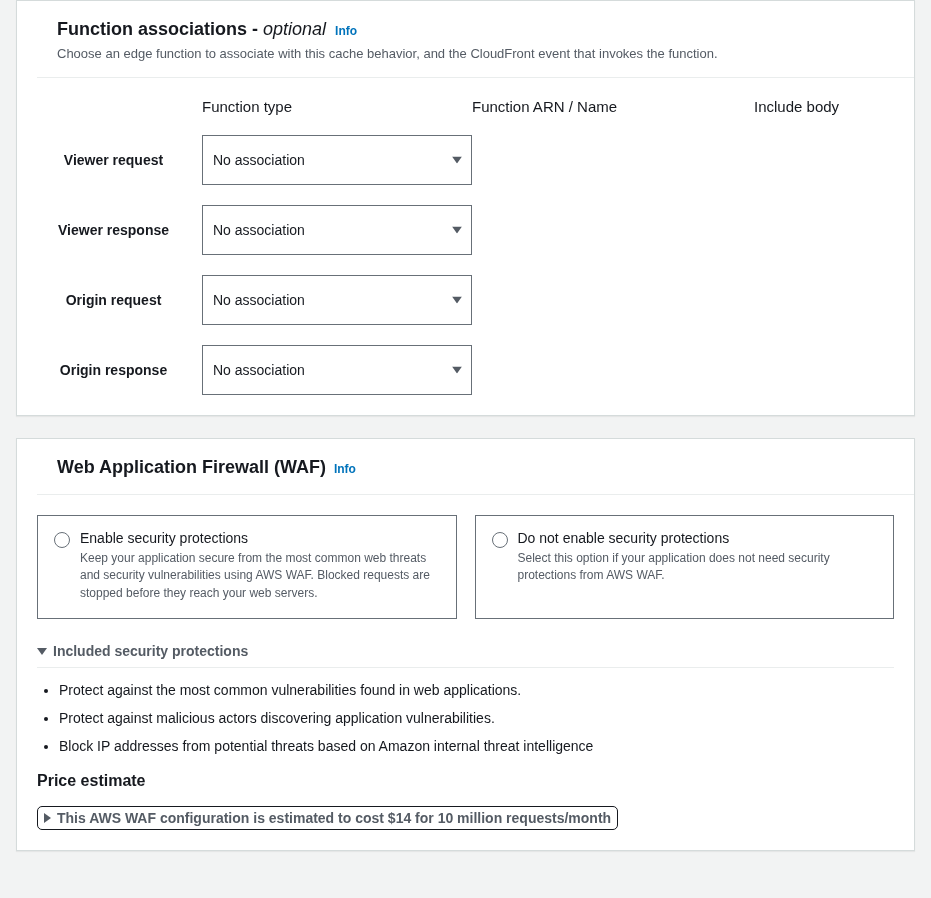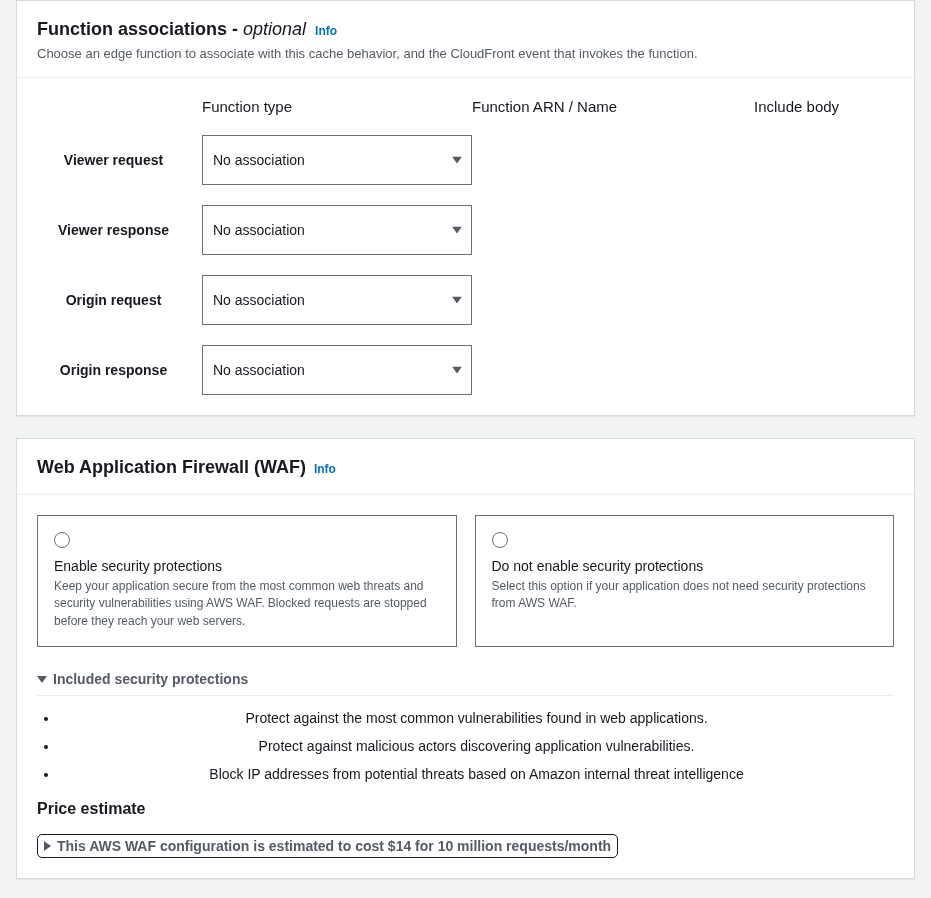--- a/index.html
+++ b/index.html
@@ -19,20 +19,21 @@
   }
   .panel {
     background: #fff;
     border: 1px solid #d5dbdb;
     box-shadow: 0 1px 1px rgba(0,0,0,0.05);
     margin-bottom: 22px;
   }
   .panel-header {
     padding: 18px 20px 16px 20px;
     border-bottom: 1px solid #eaeded;
+    margin-left: 20px;
   }
   .panel-header h2 {
     font-size: 18px;
     font-weight: 700;
     color: #16191f;
     display: inline;
   }
   .panel-header .optional {
     font-style: italic;
     font-weight: 400;
@@ -110,21 +111,20 @@
   .option-box {
     border: 1px solid #687078;
     padding: 14px 16px 16px 16px;
     cursor: pointer;
     background: #fff;
   }
   .option-row {
     display: flex;
     align-items: flex-start;
     gap: 10px;
-    flex-direction: column;
   }
   .radio-outer {
     width: 16px;
     height: 16px;
     border: 1px solid #687078;
     border-radius: 50%;
     margin-top: 2px;
     flex-shrink: 0;
   }
   .option-title {
@@ -134,21 +134,20 @@
   }
   .option-desc {
     font-size: 12px;
     color: #545b64;
     margin-top: 4px;
     line-height: 1.45;
   }
 
   .expandable {
     margin-bottom: 12px;
-    text-align: center;
   }
   .exp-header {
     display: flex;
     align-items: center;
     gap: 6px;
     font-weight: 700;
     color: #545b64;
     font-size: 14px;
     padding-bottom: 8px;
     border-bottom: 1px solid #eaeded;

